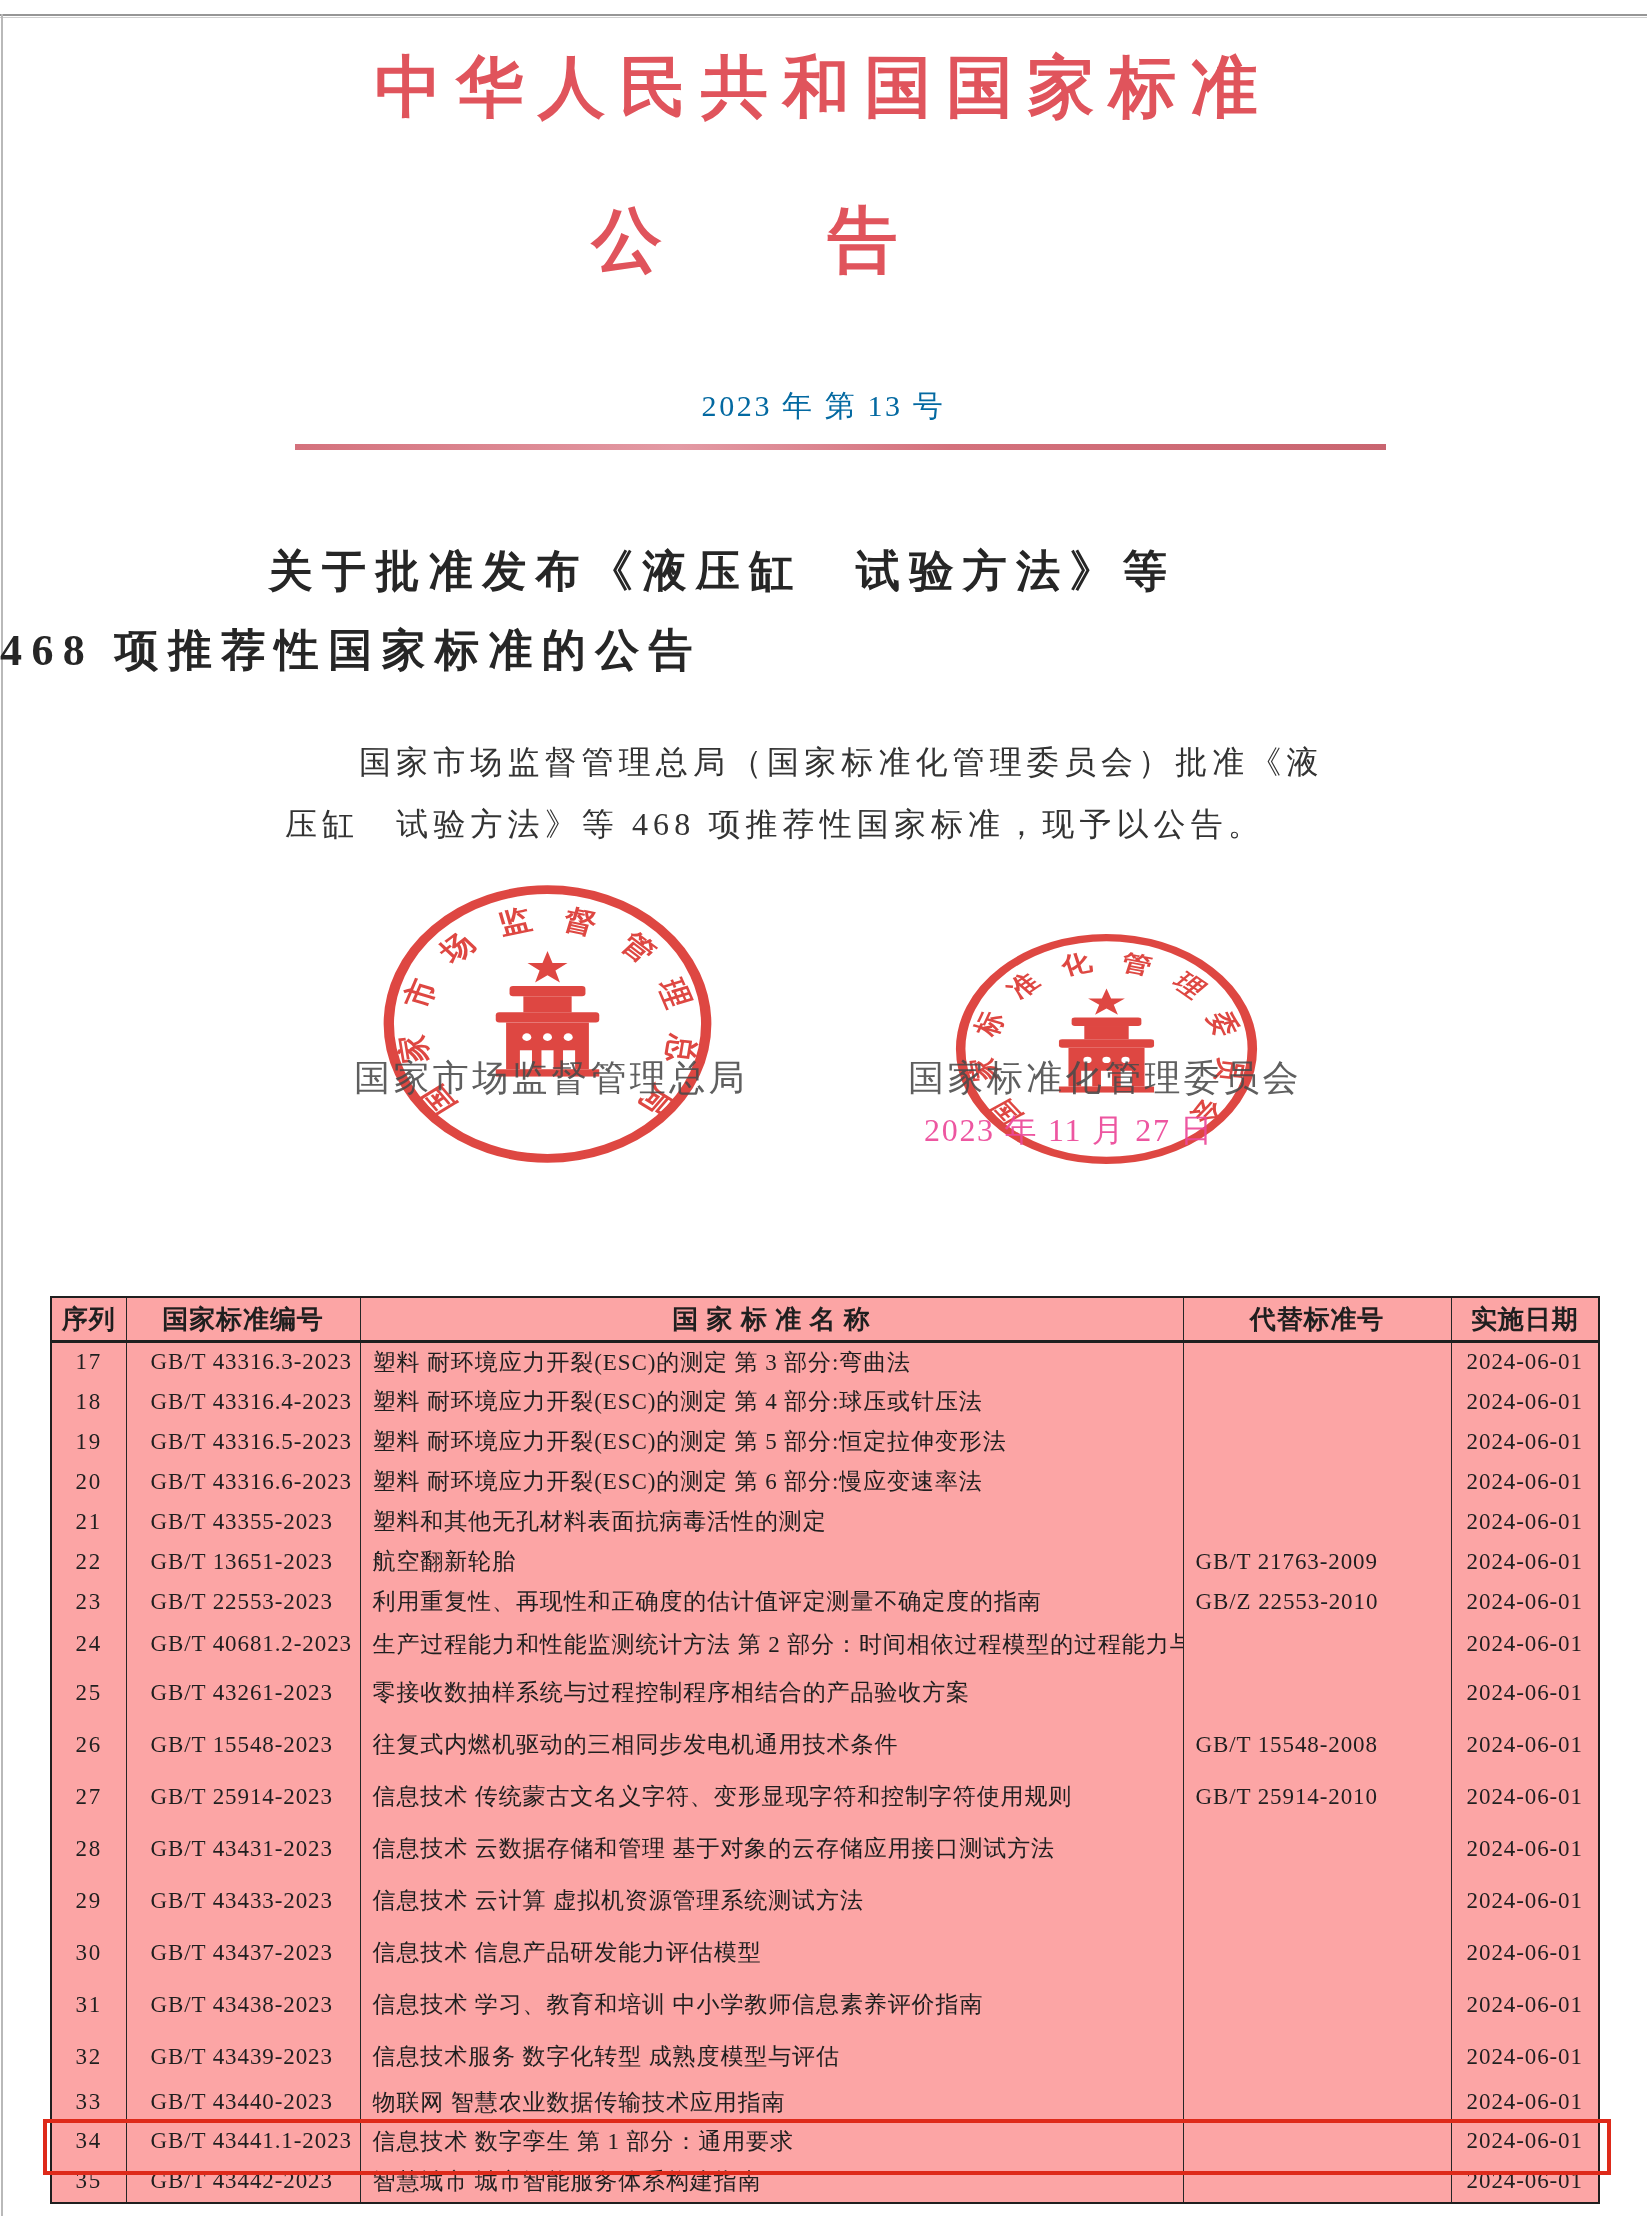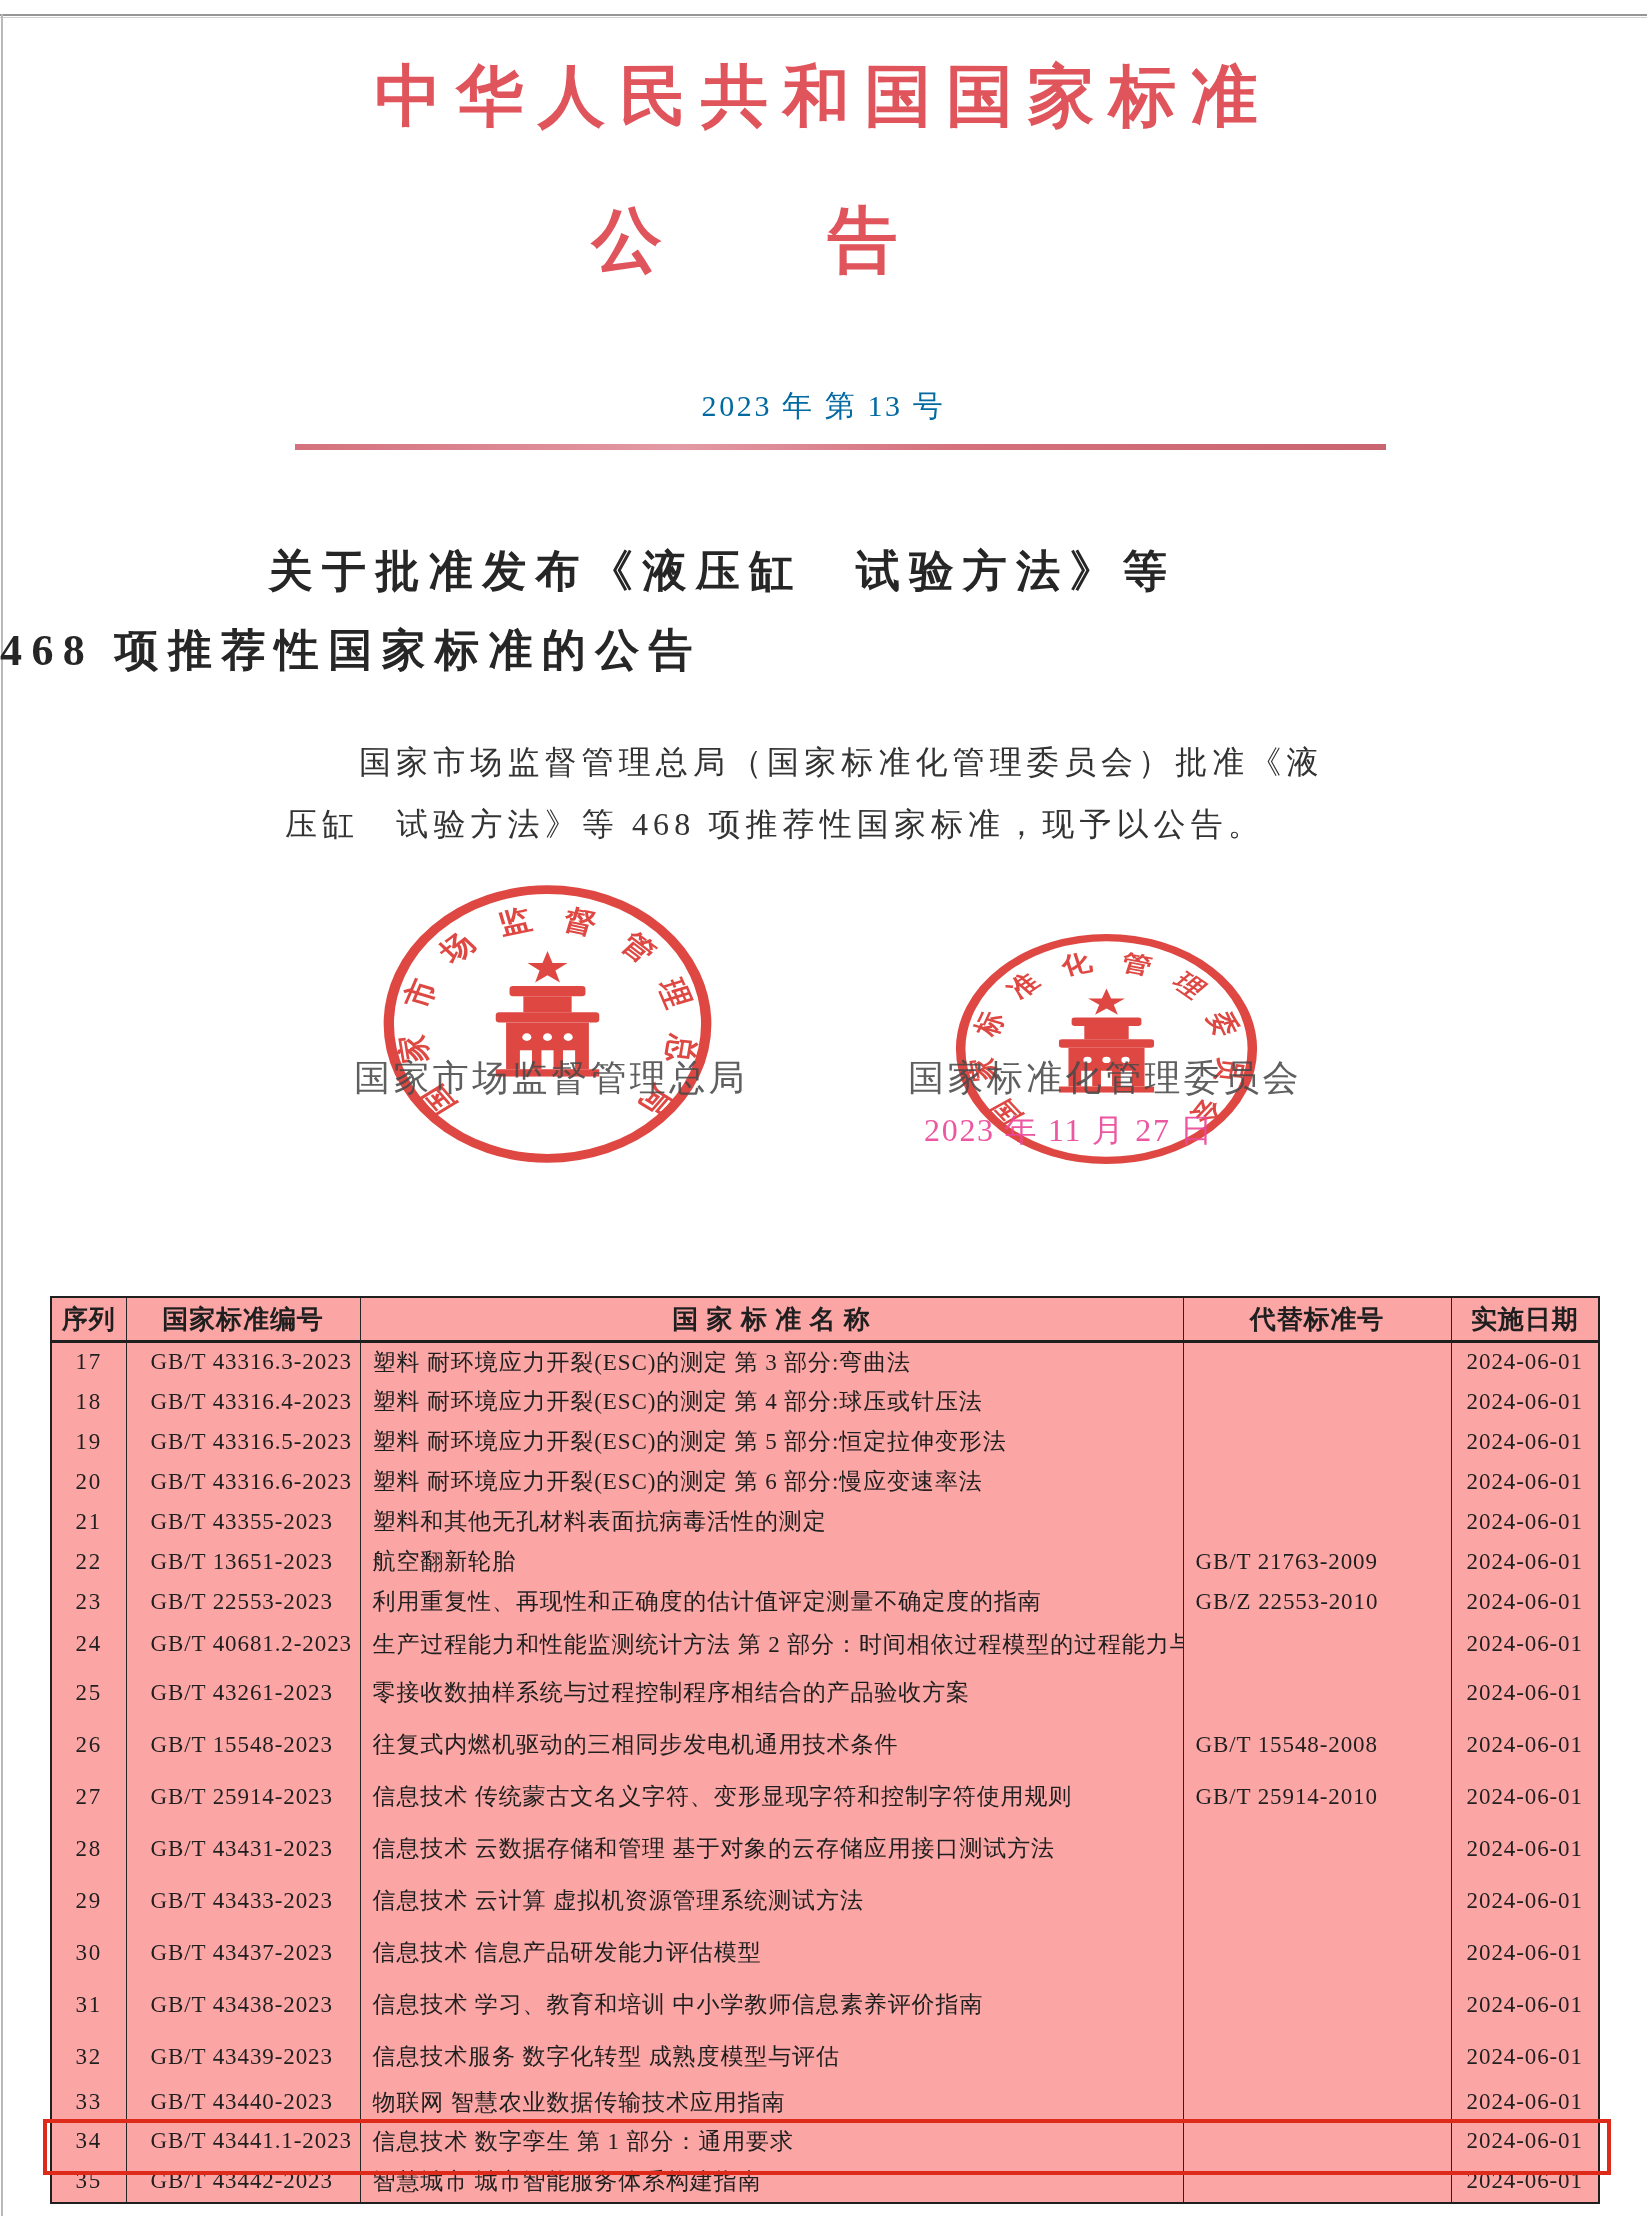--- a/index.html
+++ b/index.html
@@ -4,21 +4,21 @@
 <style>
   html,body{margin:0;padding:0;background:#ffffff;}
   body{font-family:"Liberation Serif","DejaVu Serif",serif;color:#1f1f1f;}
   #page{position:relative;width:1647px;height:2216px;background:#ffffff;overflow:hidden;}
 
   
   .edge-top{position:absolute;left:0;top:13.7px;width:1647px;height:2.6px;background:#969696;}
   .edge-top2{position:absolute;left:0;top:17px;width:1647px;height:0.9px;background:#cfcfcf;}
   .edge-left{position:absolute;left:0.9px;top:13.7px;width:1.7px;height:2203px;background:#b9b9b9;}
 
-  .doc-title{position:absolute;left:0;top:51px;width:1647px;text-align:center;
+  .doc-title{position:absolute;left:0;top:42px;width:1647px;text-align:center;
     font-size:67px;font-weight:bold;letter-spacing:14.6px;color:#e0545c;}
   .doc-subtitle{position:absolute;left:0;top:194px;width:1498px;text-align:center;
     font-size:70px;font-weight:bold;letter-spacing:8.6px;color:#e0545c;}
   .issue-no{position:absolute;left:0;top:386px;width:1647px;text-align:center;
     font-size:30px;color:#0369a1;letter-spacing:2.6px;}
   .red-rule{position:absolute;left:295px;top:444px;width:1091px;height:6px;
     background:linear-gradient(90deg,#d4717c,#e39aa4 35%,#d4717c 60%,#c96570);}
 
   .heading1{position:absolute;left:0;top:542px;width:1445px;text-align:center;
     font-size:44px;font-weight:bold;letter-spacing:9.4px;color:#262626;}

